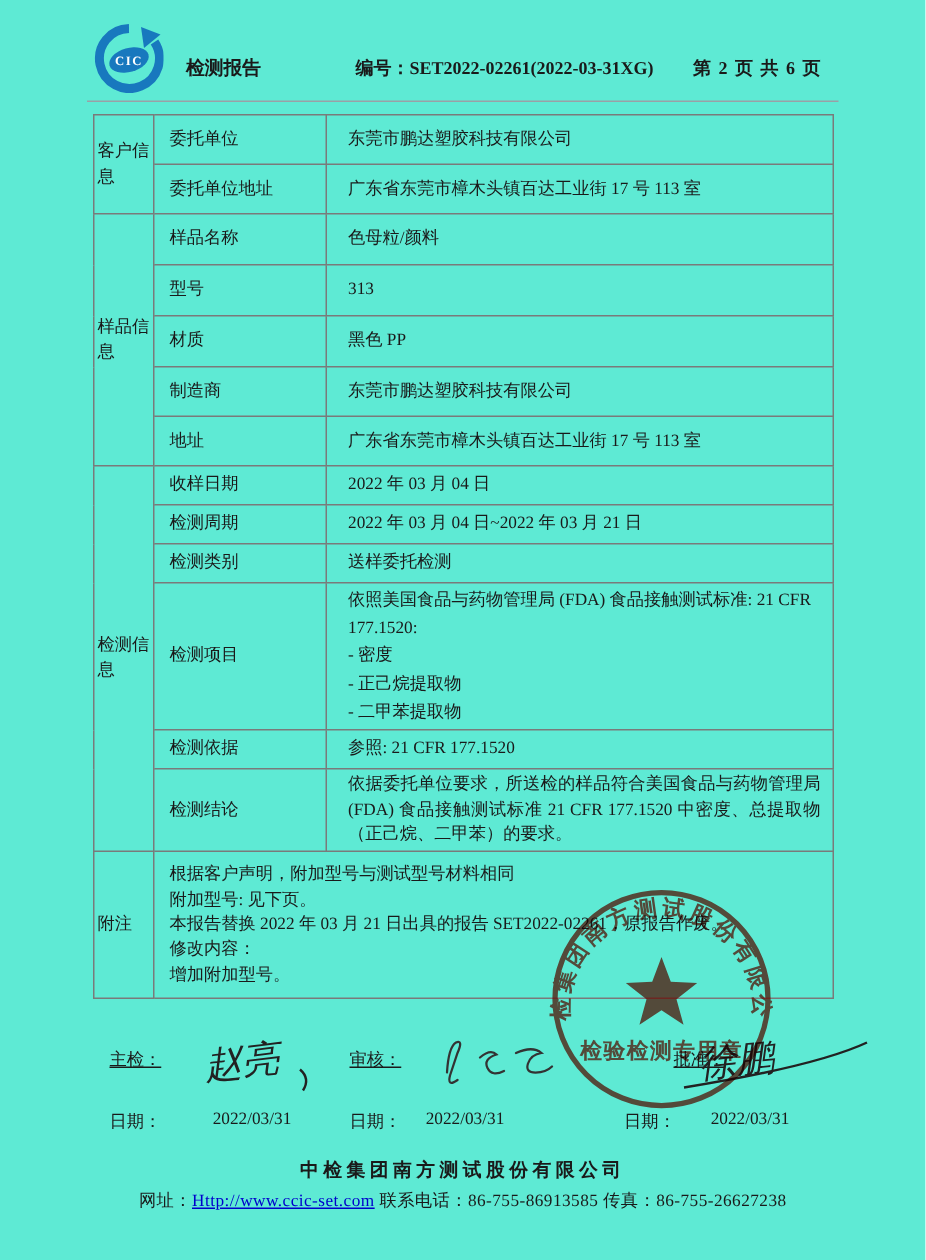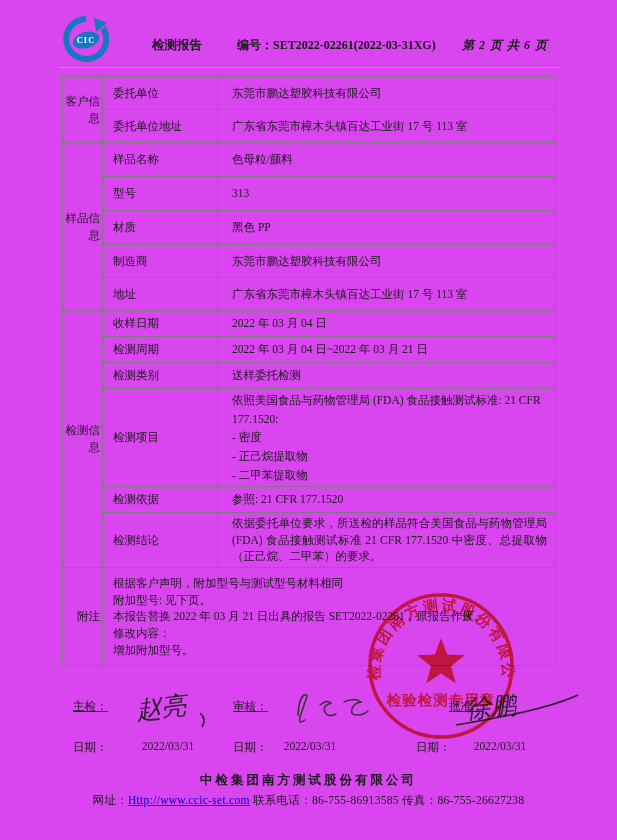--- a/index.html
+++ b/index.html
@@ -2,34 +2,34 @@
 <html><head>
 <meta charset="utf-8">
 <style>
   * { margin:0; padding:0; box-sizing:border-box; }
   html,body { background:#ffffff; }
   body {
     width:617px; height:840px; position:relative;
     font-family:"Liberation Serif","DejaVu Serif",serif;
     color:#1a1a1a; font-size:11.5px;
   }
-  .page { position:absolute; inset:0; background:#d946ef; overflow:hidden; }
+  .page { position:absolute; inset:0; background:#5eead4; overflow:hidden; }
 
   
   .hdr { position:absolute; top:14px; left:0; width:617px; height:50px; }
   .logo { position:absolute; left:63px; top:2px; }
-  .hdr-title { position:absolute; left:124px; top:23px; font-weight:bold; font-size:12.5px;margin-left:28px; }
+  .hdr-title { position:absolute; left:124px; top:23px; font-weight:bold; font-size:12.5px; }
   .hdr-no { position:absolute; left:237px; top:23px; font-weight:bold; font-size:12px; }
-  .hdr-page { position:absolute; left:462px; top:23px; font-weight:bold; font-size:12px; letter-spacing:1px;font-style:italic; }
+  .hdr-page { position:absolute; left:462px; top:23px; font-weight:bold; font-size:12px; letter-spacing:1px; }
   .rule { position:absolute; top:67px; left:58px; width:501px; height:1px; background:#9aa0a6; }
 
   
   table.rep { position:absolute; left:62px; top:76px; width:494px; border-collapse:collapse; table-layout:fixed; }
   table.rep td { border:1px solid #7a7a7a; vertical-align:middle; line-height:1.45; }
-  td.grp { width:40px; text-align:right; line-height:1.9; padding:2px; }
+  td.grp { width:40px; text-align:left; line-height:1.9; padding:2px; }
   td.lbl { width:115px; padding:2px 4px 2px 10px; }
   td.val { padding:2px 8px 2px 14px; }
   tr.h33 { height:33px; } tr.h34 { height:34px; } tr.h26 { height:26px; }
   tr.h89 { height:89px; } tr.h50 { height:50px; } tr.h98 { height:98px; }
   td.val.list { vertical-align:middle; line-height:1.62; }
   td.val.just { text-align:justify; line-height:1.45; }
   td.notes { padding:4px 8px 4px 10px; line-height:1.72; vertical-align:middle; }
 
   
   .stamp { position:absolute; left:366px; top:591px; width:150px; height:150px;

